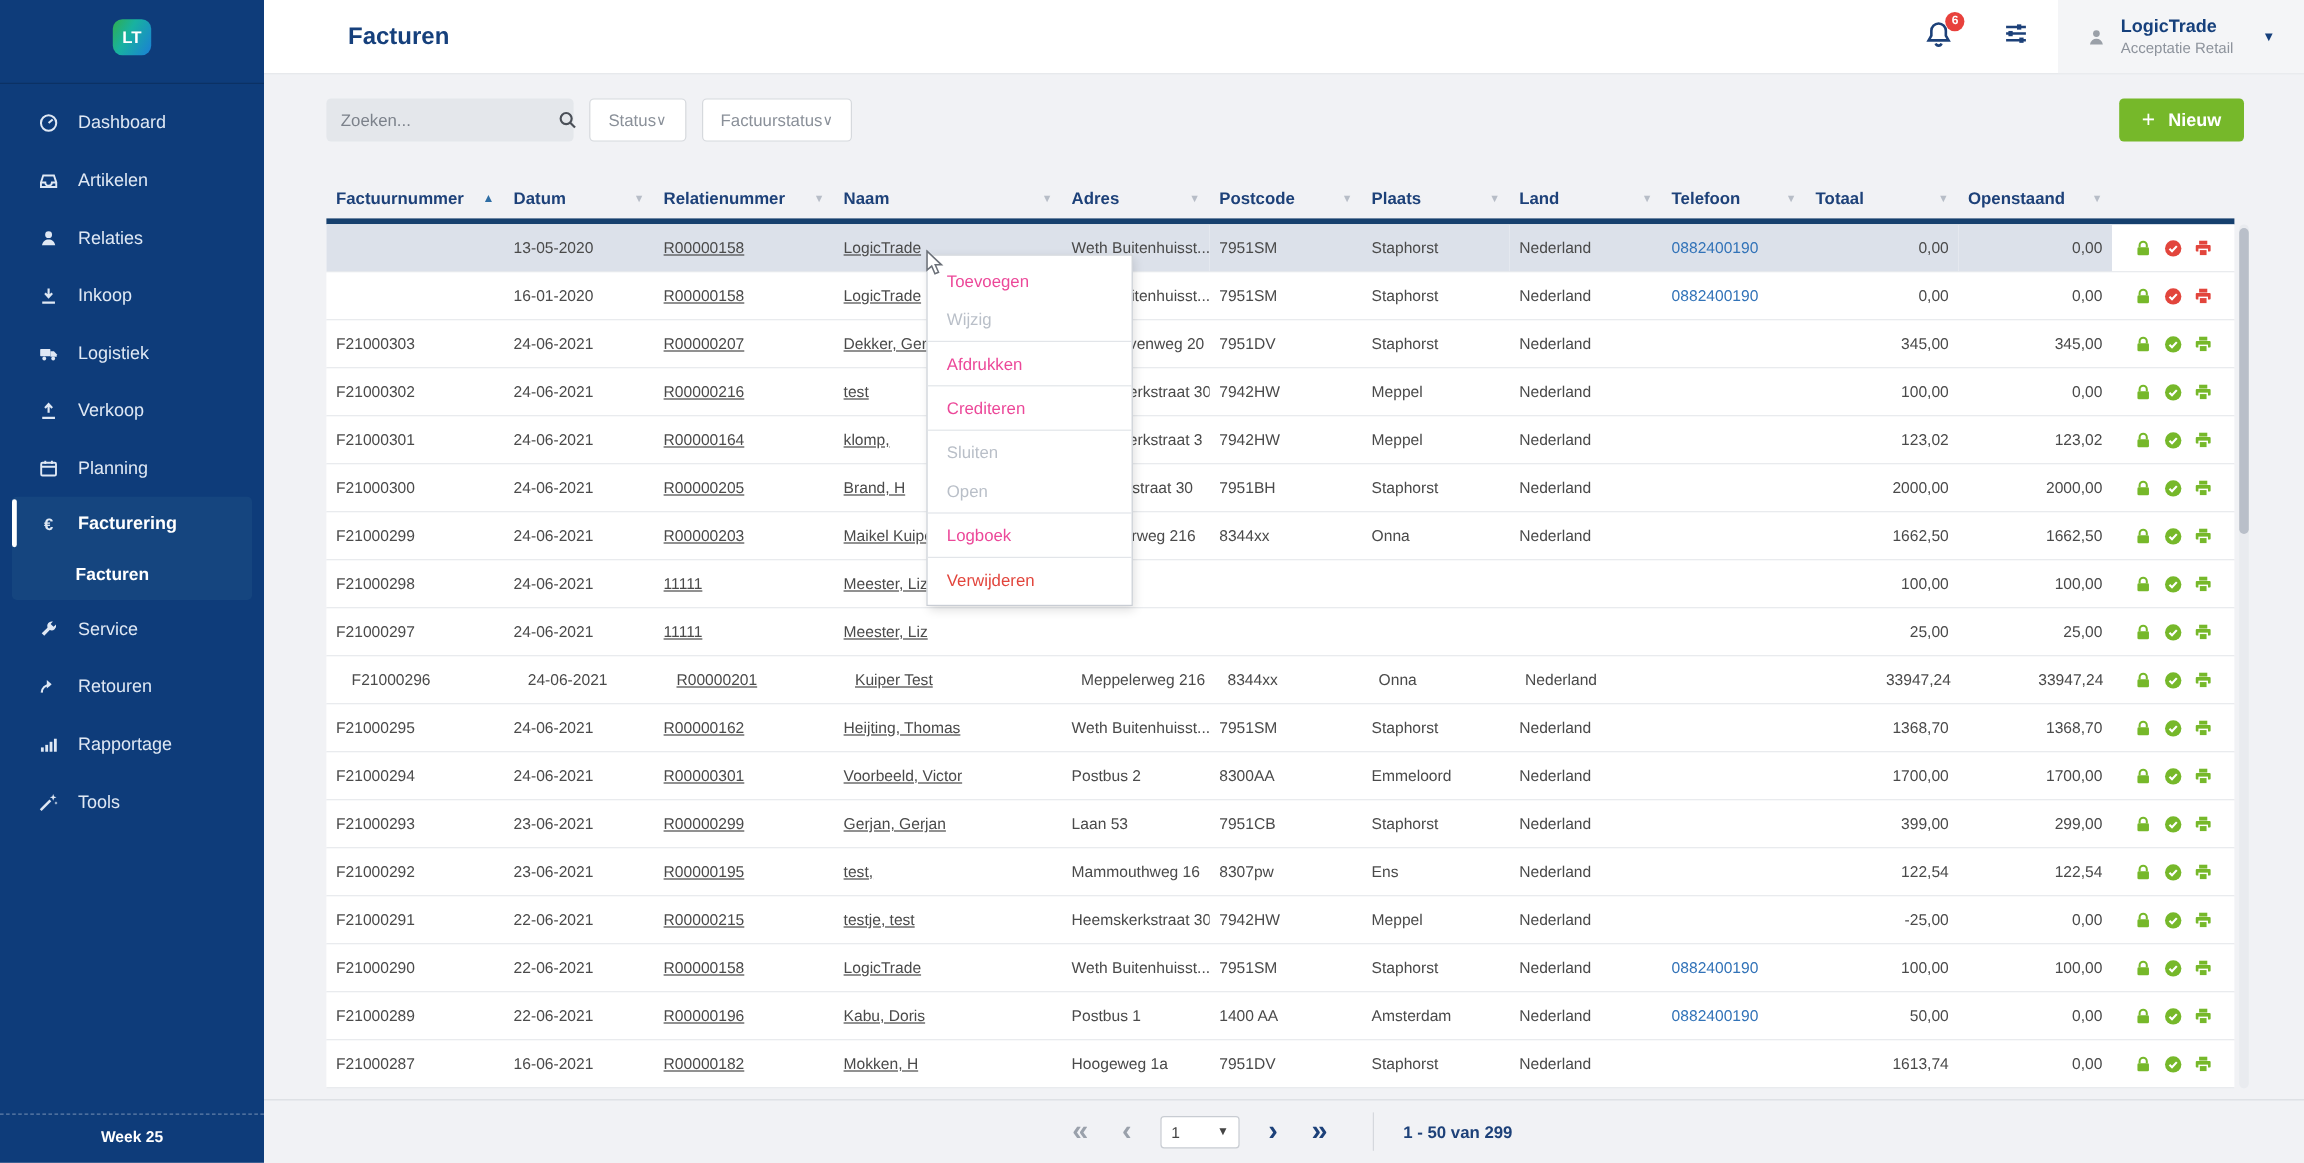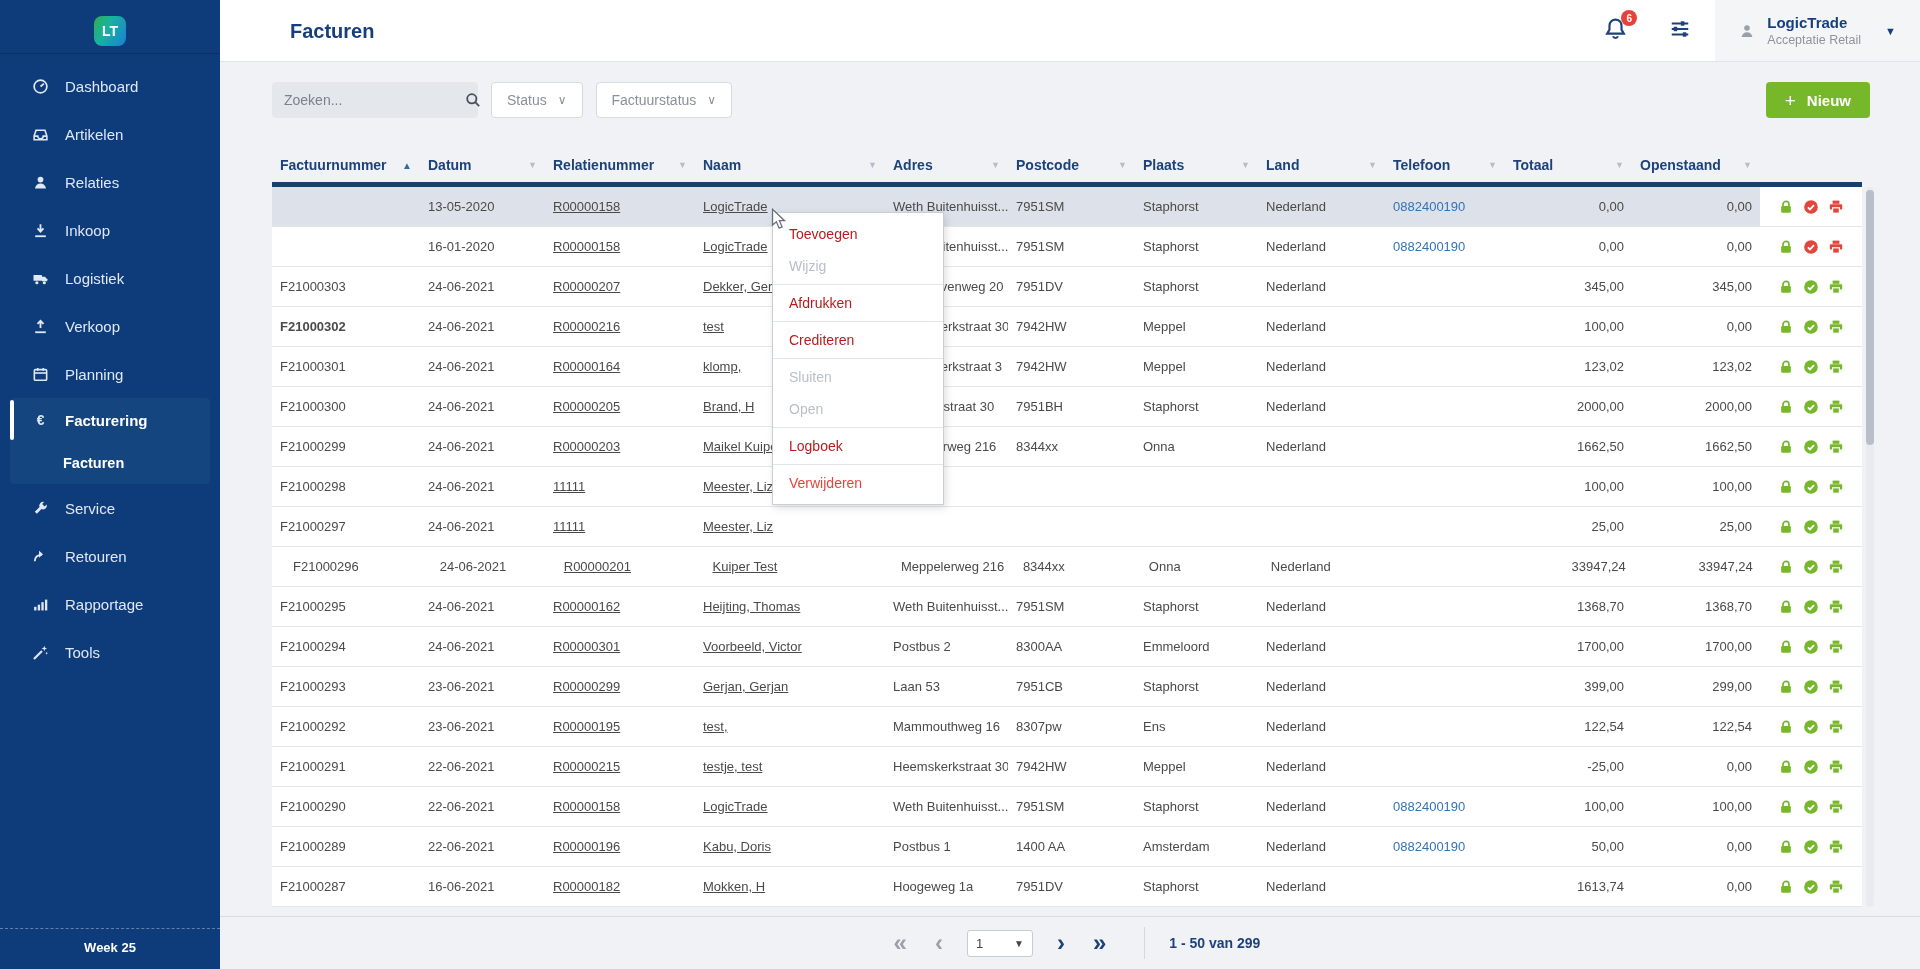--- a/index.html
+++ b/index.html
@@ -2,21 +2,21 @@
 <html><head>
 <meta charset="utf-8">
 <style>
   * { margin:0; padding:0; box-sizing:border-box; }
   html,body { width:1920px; height:969px; overflow:hidden;
     font-family:"Liberation Sans", sans-serif; background:#f1f2f5; }
 
   
   .sidebar { position:fixed; left:0; top:0; width:220px; height:969px;
     background:#0e3c7a; z-index:10; }
-  .logo-row { height:54px; position:relative; border-bottom:1px solid rgba(0,0,0,.18); }
+  .logo-row { height:70px; position:relative; border-bottom:1px solid rgba(0,0,0,.18); }
   .logo { position:absolute; left:50%; top:16px; transform:translateX(-50%);
     width:32px; height:30px; border-radius:8px;
     background:linear-gradient(120deg,#2fae4f 0%,#18b2a0 40%,#1a7fd6 100%);
     color:#fff; font-weight:bold; font-size:14px;
     display:flex; align-items:center; justify-content:center; }
   .nav { margin-top:8px; }
   .nav-item { height:48px; display:flex; align-items:center; gap:16px;
     padding-left:32px; color:#dfe8f4; font-size:15px; cursor:pointer; }
   .nav-icon { color:#dfe8f4; display:flex; }
   .nav-icon svg { width:17px; height:17px; }
@@ -57,21 +57,21 @@
   .filters { position:absolute; top:20px; left:52px; display:flex; align-items:center; }
   .search-box { width:206px; height:36px; background:#e4e7eb; border-radius:4px;
     display:flex; align-items:center; padding:0 12px; }
   .search-box input { flex:1; border:none; background:transparent; outline:none;
     font-size:14px; color:#6d28d9; font-family:"Liberation Sans",sans-serif; }
   .search-box input::placeholder { color:#7c828b; }
   .search-icon { color:#4a4f57; display:flex; }
   .search-icon svg { width:16px; height:16px; }
   .dropdown { height:36px; background:#fff; border:1px solid #d6d9dd; border-radius:4px;
     display:flex; align-items:center; padding:0 15px; color:#8a9099; font-size:14px;
-    gap:11px; margin-left:13px; cursor:pointer; }
+    margin-left:13px; cursor:pointer; }
   .dd-chevron { font-size:12px; color:#8a9099; }
   .new-btn { position:absolute; right:50px; top:20px; height:36px; background:#76b82a;
     border:none; color:#fff; font-weight:bold; font-size:15px; border-radius:4px;
     display:flex; align-items:center; padding:0 19px; gap:11px; cursor:pointer;
     font-family:"Liberation Sans",sans-serif; }
   .plus { font-size:19px; font-weight:normal; line-height:1; }
 
   
   .grid { position:absolute; left:52px; top:86px; width:1590px; }
   .thead { display:flex; height:34px; }
@@ -107,21 +107,21 @@
   .page-select { width:66px; height:27px; border:1px solid #c8ccd2; border-radius:3px;
     background:#fff; display:flex; align-items:center; justify-content:space-between;
     padding:0 8px; font-size:13px; color:#444; margin:0 10px; cursor:pointer; }
   .ps-caret { font-size:10px; color:#444; }
   .pg-divider { width:1px; height:32px; background:#d5d8dd; margin:0 24px; }
   .pg-label { font-size:14px; font-weight:bold; color:#1d4179; }
 
   
   .context-menu { position:fixed; left:772px; top:212px; width:172px; background:#fff;
     border:1px solid #c9cdd4; box-shadow:2px 3px 8px rgba(0,0,0,.13); padding:5px 0; z-index:50; }
-  .menu-item { padding:8px 16px; font-size:14px; color:#b91c1c; cursor:pointer; }
+  .menu-item { padding:8px 16px; font-size:14px; color:#ec4899; cursor:pointer; }
   .menu-item.disabled { color:#b9bfc8; cursor:default; }
   .menu-item.danger { color:#e2453c; }
   .menu-divider { height:1px; background:#e2e5e9; margin:2px 0; }
 
   .cursor { position:fixed; left:770px; top:208px; z-index:60; pointer-events:none; }
   .hidden-defs { position:absolute; width:0; height:0; overflow:hidden; }
 </style>
 </head>
 <body>
 
@@ -524,21 +524,21 @@
               </svg>
             </span>
             <span class="icon-g">
               <svg width="16" height="16" viewBox="0 0 16 16">
                 <use href="#i-print"></use>
               </svg>
             </span>
           </div>
         </div>
         <div class="tr">
-          <div class="td" style="width: 148px; font-weight: bold;">F21000302</div>
+          <div class="td" style="width: 148px;">F21000302</div>
           <div class="td" style="width: 125px;">24-06-2021</div>
           <div class="td" style="width: 150px;">
             <span class="cell-link">R00000216</span>
           </div>
           <div class="td" style="width: 190px;">
             <span class="cell-link">test</span>
           </div>
           <div class="td" style="width: 123px;">Heemskerkstraat 30</div>
           <div class="td" style="width: 127px;">7942HW</div>
           <div class="td" style="width: 123px;">Meppel</div>

